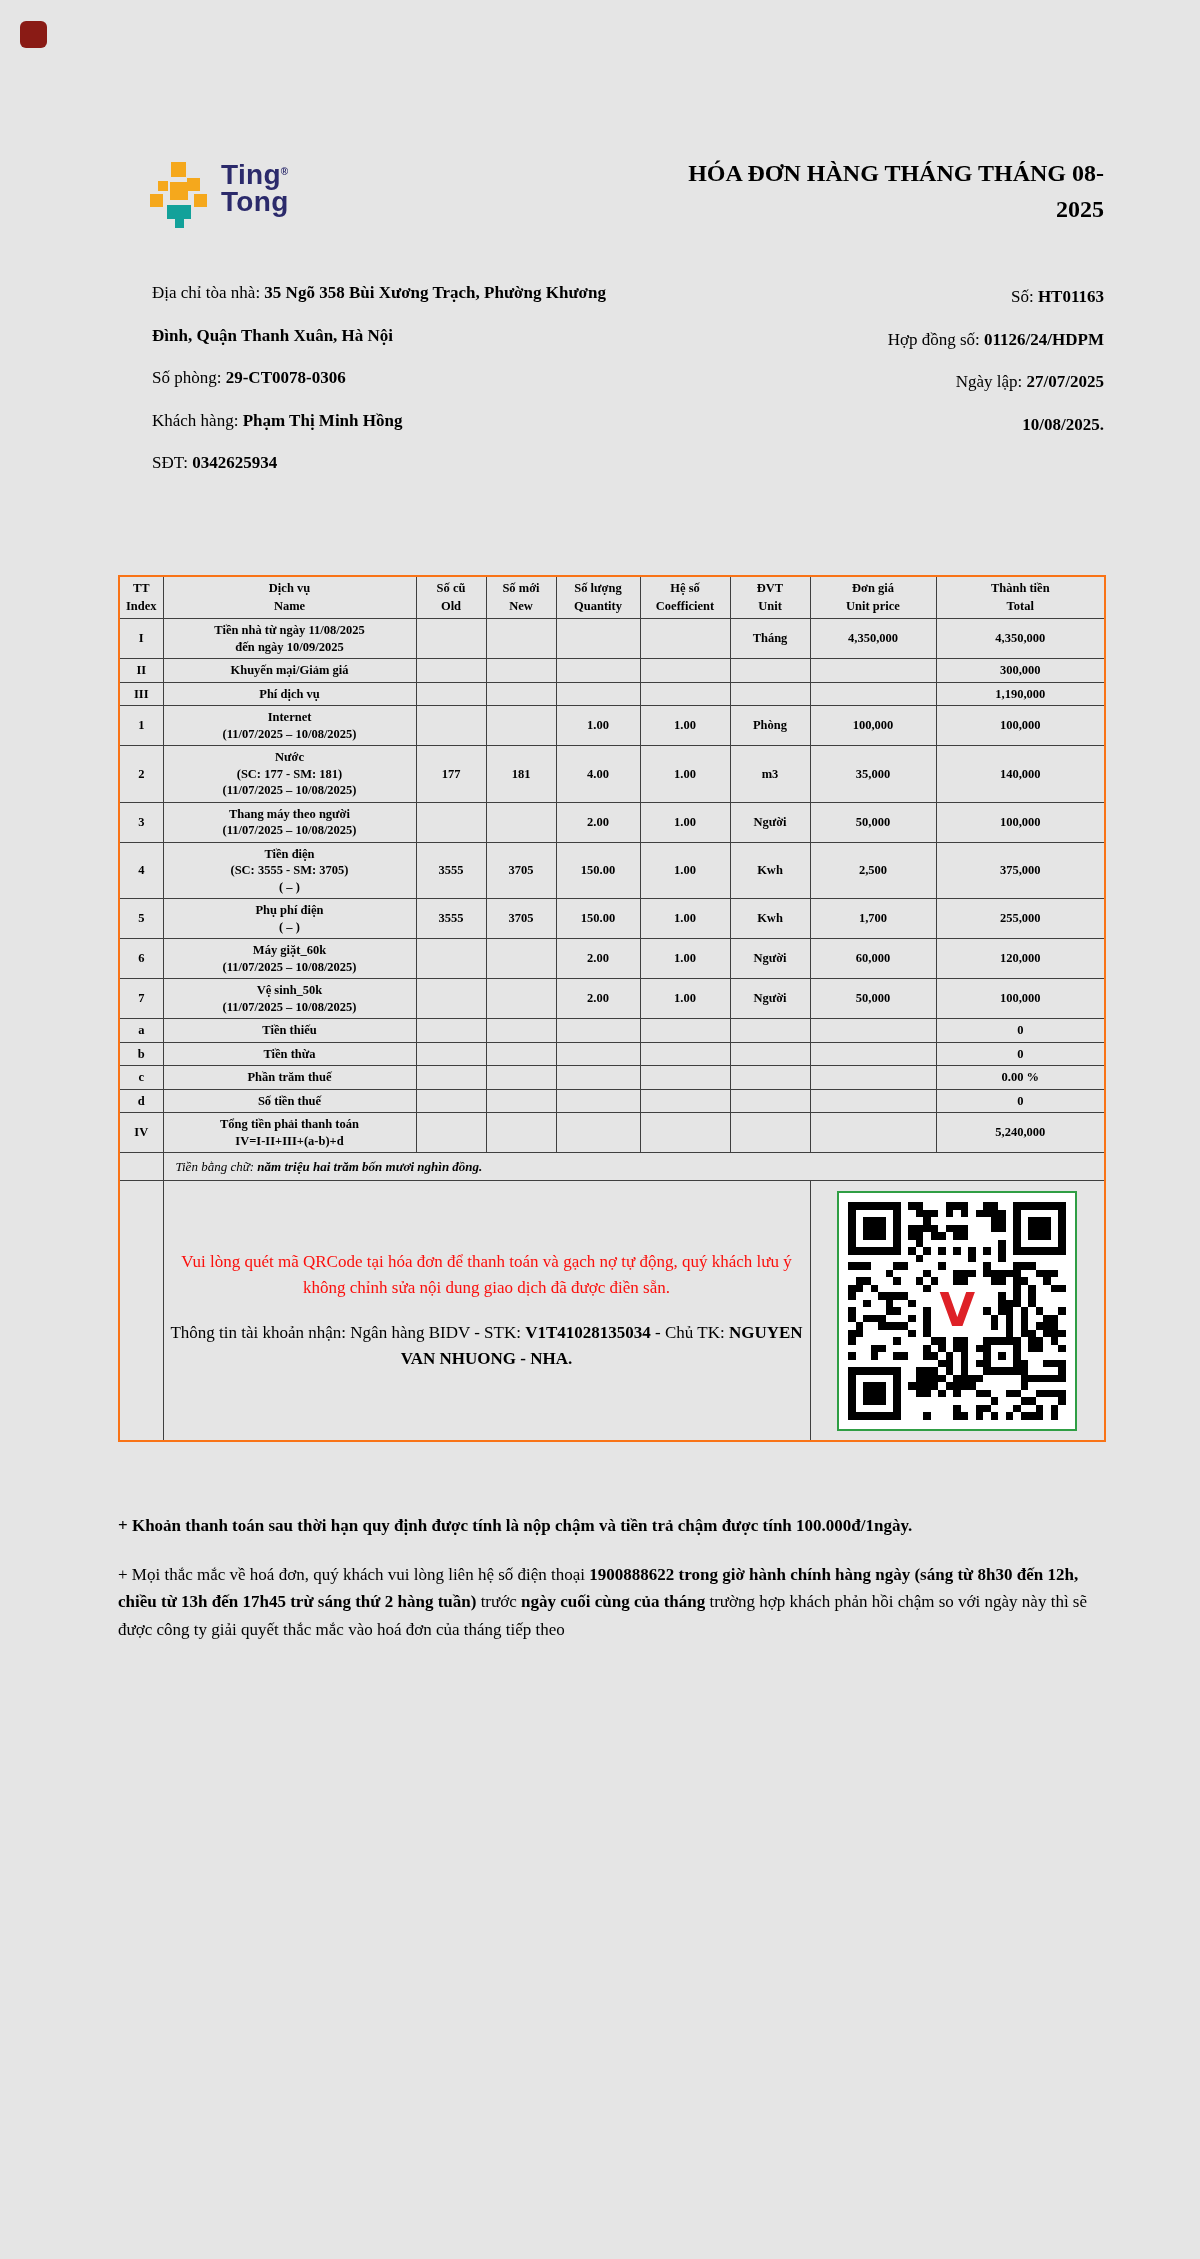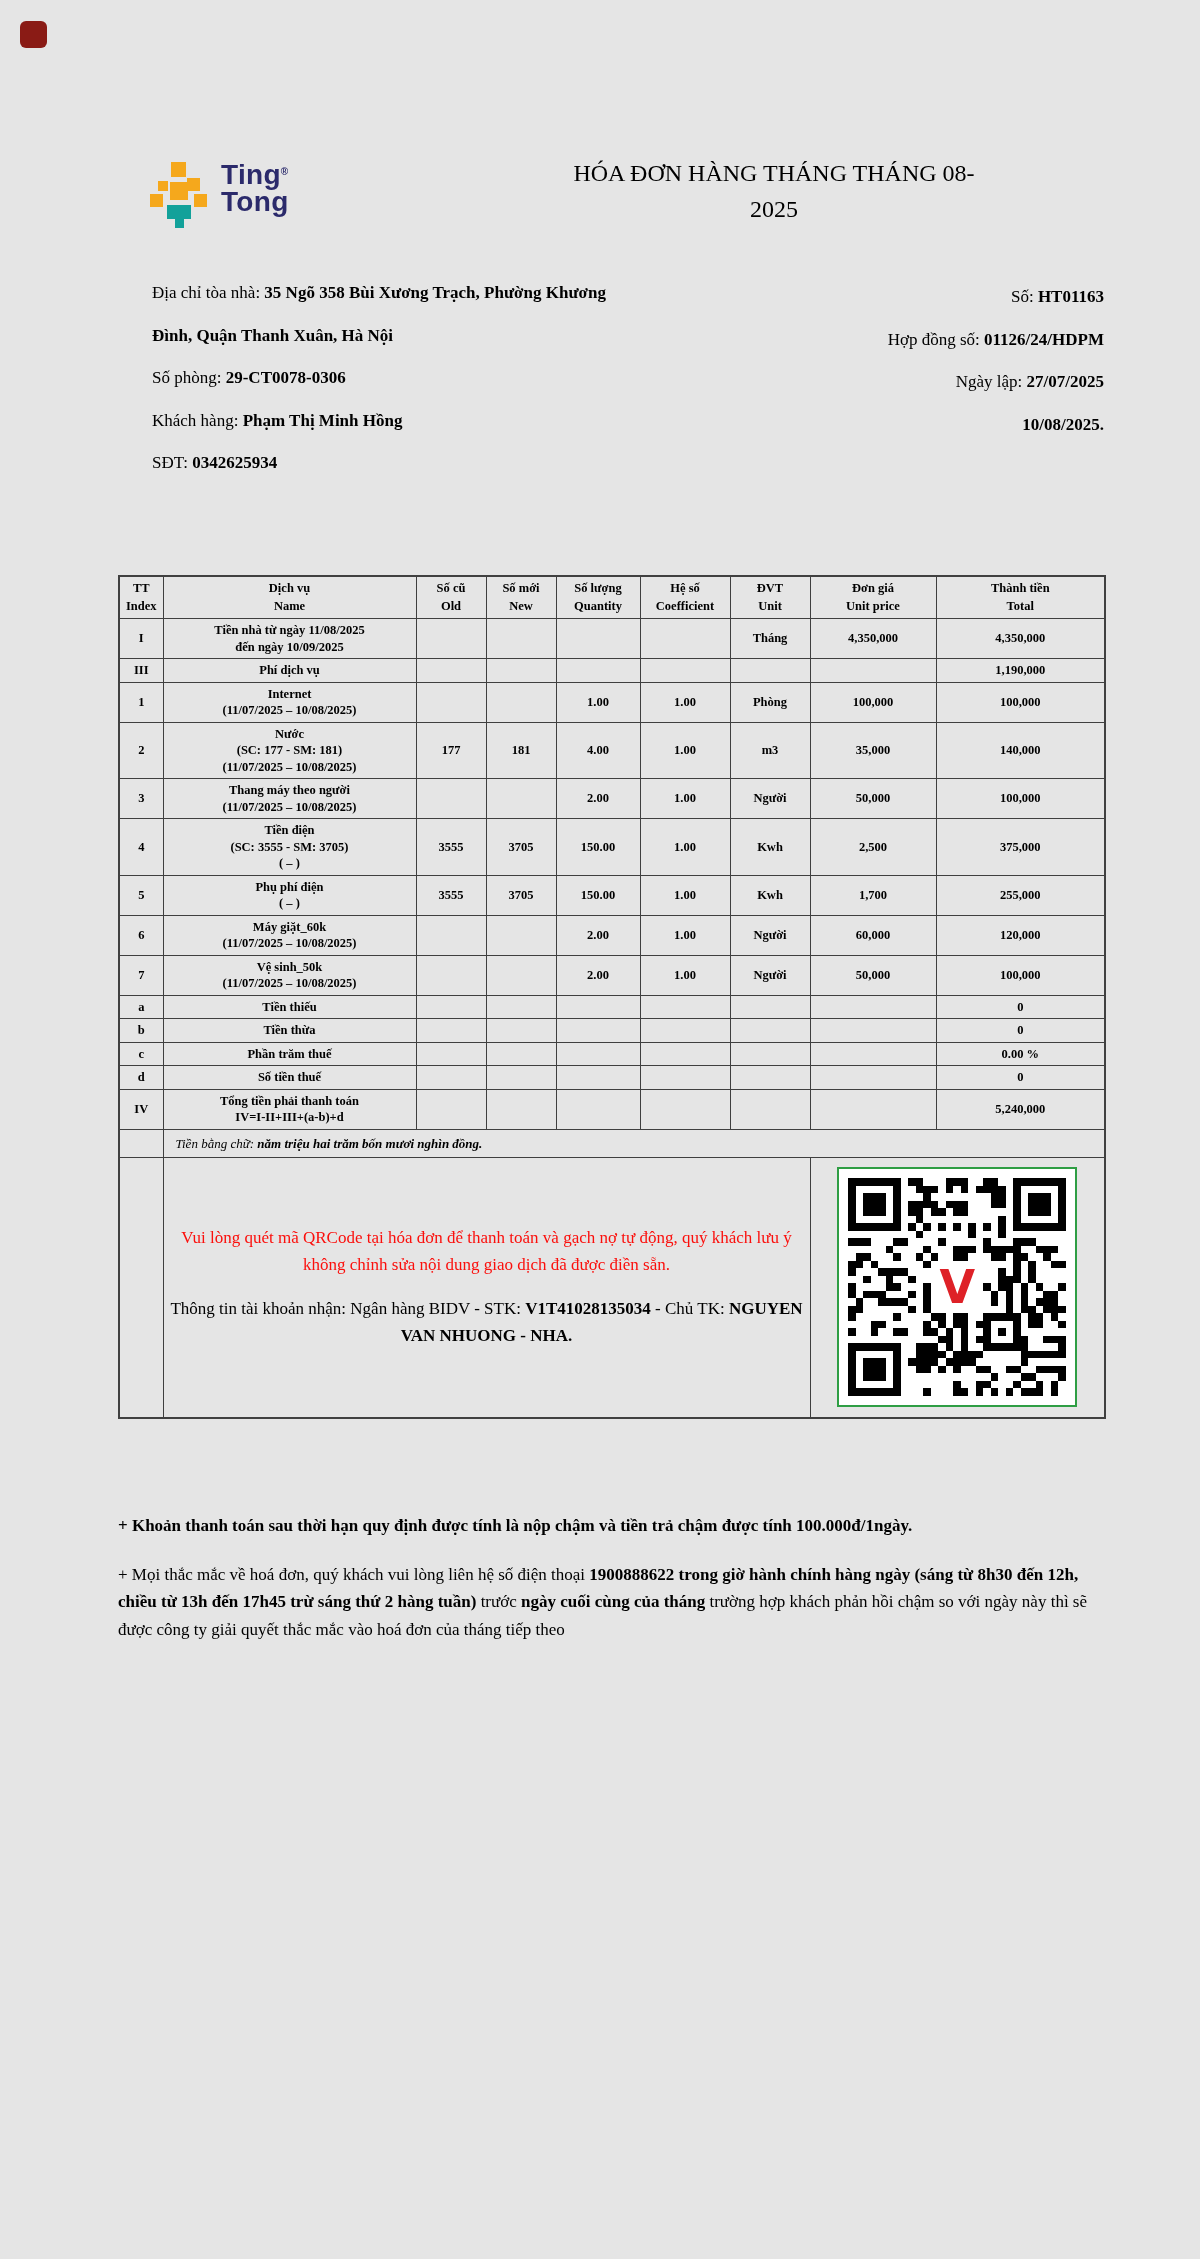--- a/index.html
+++ b/index.html
@@ -20,33 +20,33 @@
   .sq3{left:37px;top:16px;width:13px;height:13px;}
   .sq4{left:0;top:32px;width:13px;height:13px;}
   .sq5{left:20px;top:20px;width:18px;height:18px;}
   .sq6{left:44px;top:32px;width:13px;height:13px;}
   .sq7{left:17px;top:43px;width:24px;height:14px;}
   .sq8{left:25px;top:57px;width:9px;height:9px;}
   .logo-text{font-family:"Liberation Sans",sans-serif;font-weight:bold;color:#2B2A6B;
         font-size:28px;line-height:0.95;letter-spacing:0.3px;}
   .logo-text sup{font-size:10px;vertical-align:9px;}
 
-  .doc-title{position:absolute;top:155px;right:96px;width:660px;text-align:center;
-        font-weight:normal;font-size:24px;line-height:1.5;}
+  .doc-title{position:absolute;top:155px;right:96px;width:660px;text-align:right;
+        font-weight:bold;font-size:24px;line-height:1.5;}
 
   
   .info{position:absolute;top:272px;left:152px;width:952px;display:flex;justify-content:space-between;}
   .info p{margin:0;font-size:17px;line-height:2.5;}
   .info .b,.rich .b{font-weight:bold;}
   .info-left{width:487px;}
   .info-right{width:402px;text-align:right;margin-top:4px;}
 
   
   table.inv{position:absolute;top:575px;left:118px;width:986px;border-collapse:collapse;
-        table-layout:fixed;border:2px solid #404040;}
+        table-layout:fixed;border:2px solid #f97316;}
   table.inv td,table.inv th{border:1px solid #3f3f3f;padding:3px 6px;vertical-align:middle;
         font-size:12.5px;font-weight:bold;line-height:1.32;text-align:center;}
   col.w0{width:44px;}col.w1{width:253px;}col.w2{width:70px;}col.w3{width:70px;}
   col.w4{width:84px;}col.w5{width:90px;}col.w6{width:80px;}col.w7{width:126px;}col.w8{width:169px;}
   table.inv th div{line-height:1.4;}
   td.c-name{text-align:left;padding-left:8px;}
   td.c-price,td.c-total{text-align:right;padding-right:10px;margin-left:27px;}
   tr.words-row td{text-align:left;font-weight:normal;font-style:italic;font-size:13px;
         padding:5px 6px 5px 12px;}
   tr.words-row .b{font-weight:bold;}
@@ -173,20 +173,33 @@
             <div>Tiền nhà từ ngày 11/08/2025</div>
             <div>đến ngày 10/09/2025</div>
           </td>
           <td class="c-old"></td>
           <td class="c-new"></td>
           <td class="c-qty"></td>
           <td class="c-coef"></td>
           <td class="c-unit">Tháng</td>
           <td class="c-price">4,350,000</td>
           <td class="c-total">4,350,000</td>
+        </tr>
+        <tr>
+          <td class="c-tt">II</td>
+          <td class="c-name">
+            <div>Khuyến mại/Giảm giá</div>
+          </td>
+          <td class="c-old"></td>
+          <td class="c-new"></td>
+          <td class="c-qty"></td>
+          <td class="c-coef"></td>
+          <td class="c-unit"></td>
+          <td class="c-price"></td>
+          <td class="c-total">300,000</td>
         </tr>
         <tr>
           <td class="c-tt">III</td>
           <td class="c-name">
             <div>Phí dịch vụ</div>
           </td>
           <td class="c-old"></td>
           <td class="c-new"></td>
           <td class="c-qty"></td>
           <td class="c-coef"></td>

